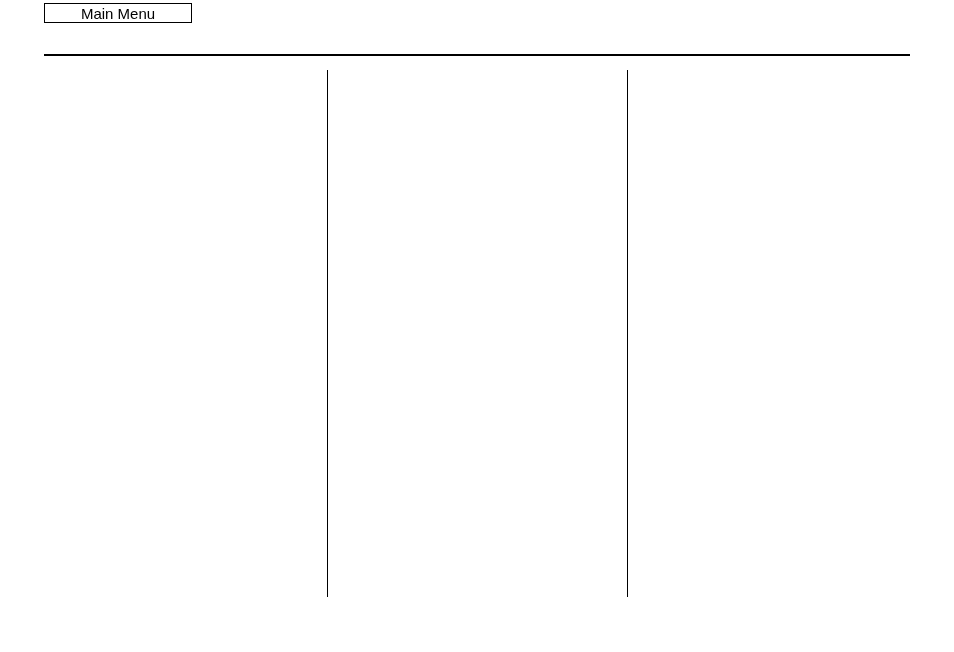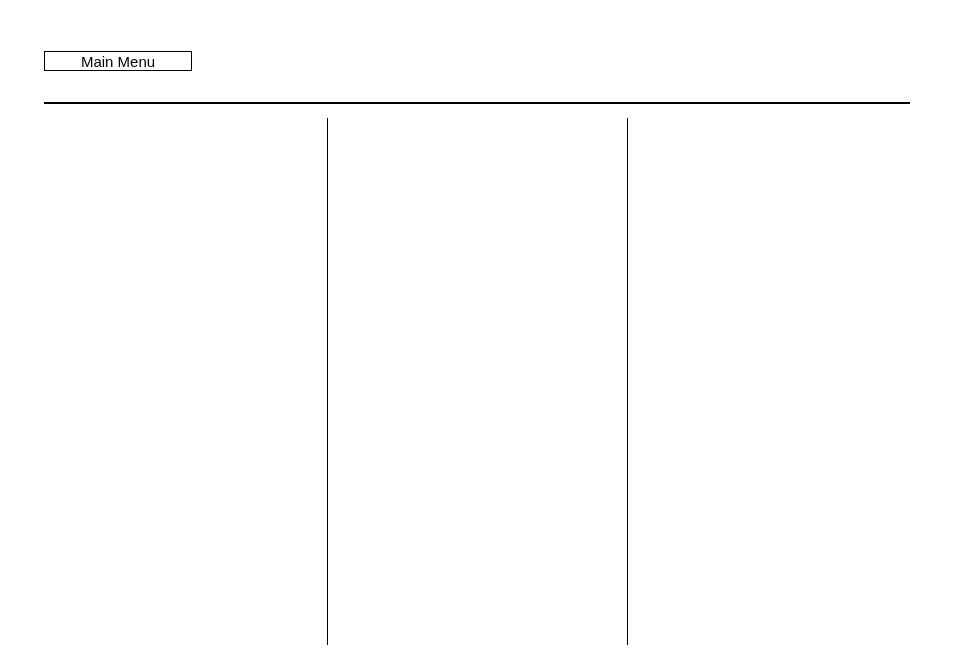--- a/index.html
+++ b/index.html
@@ -9,21 +9,20 @@
     height: 652px;
     background: #ffffff;
     font-family: Arial, Helvetica, sans-serif;
     font-size: 15px;
     color: #000;
   }
   .page {
     position: relative;
     width: 954px;
     height: 552px;
-    margin-top: 48px;
   }
   .main-menu-btn {
     position: absolute;
     left: 44px;
     top: 3px;
     width: 148px;
     height: 20px;
     border: 1.5px solid #000;
     background: #fff;
     box-sizing: border-box;

